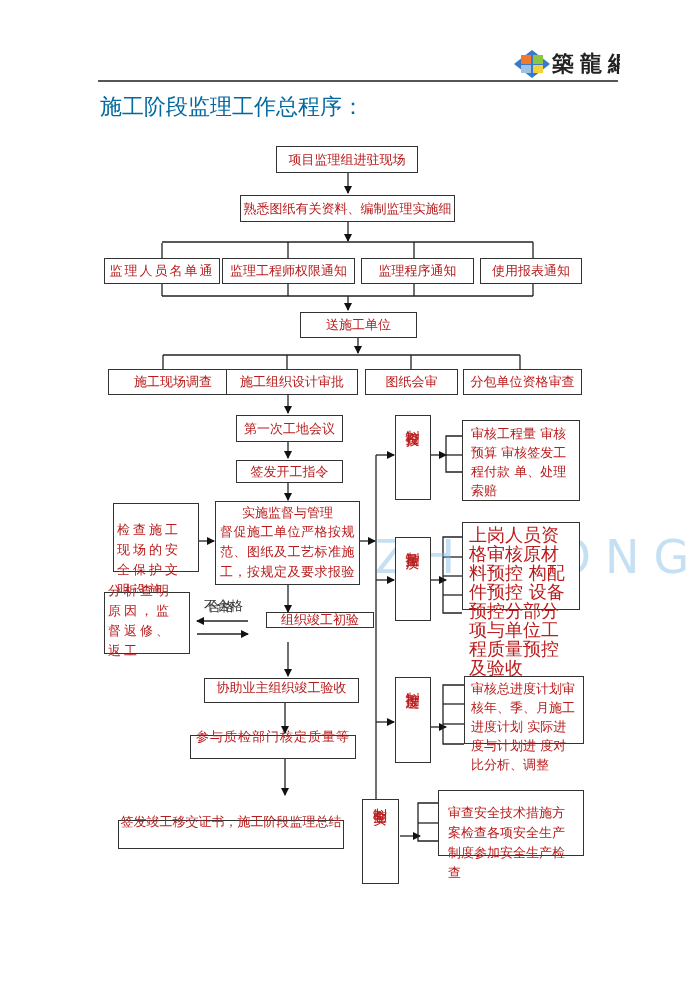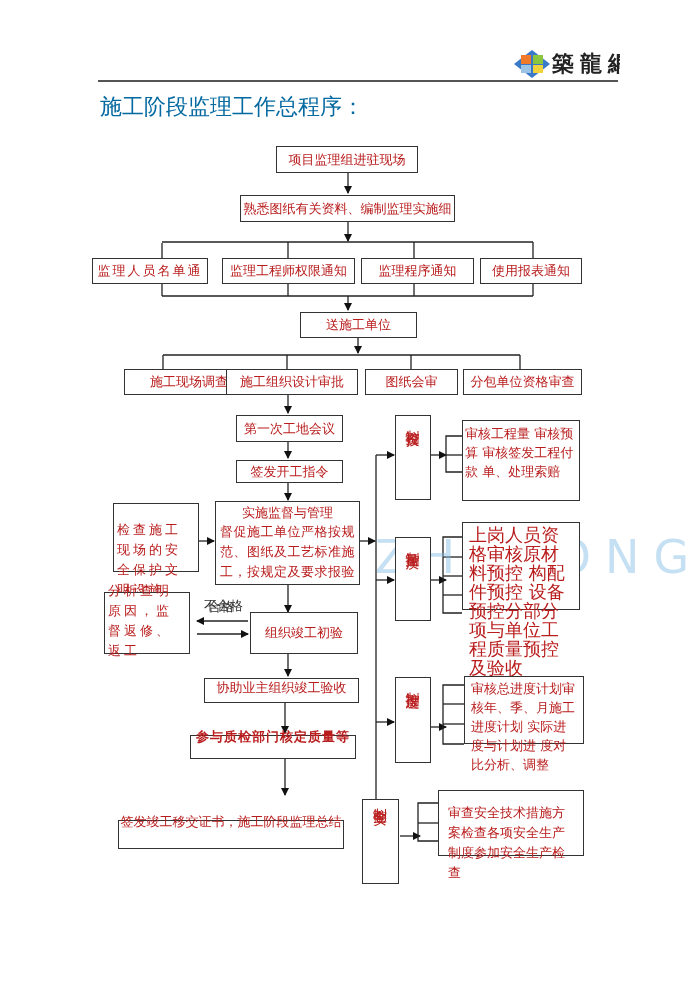--- a/index.html
+++ b/index.html
@@ -112,61 +112,61 @@
     <polyline points="438,803 418,803 418,841 438,841"></polyline>
     <line x1="418" y1="823" x2="438" y2="823"></line>
   </g>
 </svg>
 
 <div class="watermark">ZHULONG</div>
 
 <div class="box" style="left:276px;top:146px;width:142px;height:27px;">项目监理组进驻现场</div>
 <div class="box" style="left:240px;top:195px;width:215px;height:27px;">熟悉图纸有关资料、编制监理实施细</div>
 
-<div class="box" style="left:92px;top:258px;width:116px;height:26px;letter-spacing:2px;">监理人员名单通</div>
+<div class="box" style="left:104px;top:258px;width:116px;height:26px;letter-spacing:2px;">监理人员名单通</div>
 <div class="box" style="left:222px;top:258px;width:133px;height:26px;">监理工程师权限通知</div>
 <div class="box" style="left:361px;top:258px;width:113px;height:26px;">监理程序通知</div>
 <div class="box" style="left:480px;top:258px;width:102px;height:26px;">使用报表通知</div>
 
 <div class="box" style="left:300px;top:312px;width:117px;height:26px;">送施工单位</div>
 
-<div class="box" style="left:108px;top:369px;width:130px;height:26px;margin-left:16px;">施工现场调查</div>
+<div class="box" style="left:108px;top:369px;width:130px;height:26px;">施工现场调查</div>
 <div class="box" style="left:226px;top:369px;width:132px;height:26px;">施工组织设计审批</div>
 <div class="box" style="left:365px;top:369px;width:93px;height:26px;">图纸会审</div>
 <div class="box" style="left:463px;top:369px;width:119px;height:26px;">分包单位资格审查</div>
 
 <div class="box" style="left:236px;top:415px;width:107px;height:27px;">第一次工地会议</div>
 <div class="box" style="left:236px;top:460px;width:107px;height:23px;">签发开工指令</div>
 
 <div class="box multiline" style="left:215px;top:501px;width:145px;height:84px;flex-direction:column;padding:2px 4px;">
   <div style="line-height:18px;">实施监督与管理</div>
   <div style="line-height:20px;letter-spacing:0.5px;">督促施工单位严格按规范、图纸及工艺标准施工，按规定及要求报验</div>
 </div>
 
 <div class="box left-text" style="left:113px;top:503px;width:86px;height:69px;padding:16px 3px;line-height:20px;letter-spacing:3px;font-size:13px;">检查施工现场的安全保护文明设施</div>
 
 <div class="box left-text" style="left:104px;top:592px;width:86px;height:62px;padding:0 3px;line-height:20px;letter-spacing:3px;font-size:13px;overflow:visible;">
   <span style="position:relative;top:-12px;">分析查明原因，监督返修、返工</span>
 </div>
 <div class="lbl" style="left:204px;top:597px;">不合格</div>
 <div class="lbl" style="left:208px;top:598px;">合格</div>
 
-<div class="box" style="left:250px;top:612px;width:108px;height:42px;">组织竣工初验</div>
+<div class="box" style="left:266px;top:612px;width:108px;height:16px;">组织竣工初验</div>
 <div class="box" style="left:204px;top:678px;width:155px;height:25px;align-items:flex-start;">协助业主组织竣工验收</div>
-<div class="box" style="left:190px;top:735px;width:166px;height:24px;overflow:visible;align-items:flex-start;font-weight:bold;">
+<div class="box" style="left:190px;top:735px;width:166px;height:24px;overflow:visible;align-items:flex-start;">
   <span style="position:relative;top:-8px;letter-spacing:1px;">参与质检部门核定质量等</span>
 </div>
 <div class="box" style="left:118px;top:796px;width:226px;height:29px;overflow:visible;align-items:flex-start;margin-top:24px;">
   <span style="position:relative;top:-8px;">签发竣工移交证书，施工阶段监理总结</span>
 </div>
 
 <div class="box vert" style="left:395px;top:415px;width:36px;height:85px;">
   <span class="vtext">投资控制</span>
 </div>
-<div class="box left-text multiline" style="left:462px;top:420px;width:118px;height:81px;padding:3px 2px;font-size:13px;line-height:19px;">审核工程量 审核预算 审核签发工程付款 单、处理索赔</div>
+<div class="box left-text multiline" style="left:462px;top:420px;width:118px;height:81px;padding:3px 8px;font-size:13px;line-height:19px;">审核工程量 审核预算 审核签发工程付款 单、处理索赔</div>
 
 <div class="box vert" style="left:395px;top:537px;width:36px;height:84px;">
   <span class="vtext">质量控制</span>
 </div>
 <div class="box left-text multiline" style="left:462px;top:522px;width:118px;height:88px;padding:2px 6px;font-size:18px;line-height:19px;">上岗人员资格审核原材料预控 构配件预控 设备预控分部分项与单位工程质量预控及验收</div>
 
 <div class="box vert" style="left:395px;top:677px;width:36px;height:86px;">
   <span class="vtext">进度控制</span>
 </div>
 <div class="box left-text multiline" style="left:464px;top:676px;width:120px;height:68px;padding:2px 6px;font-size:13px;line-height:19px;height:68px;overflow:visible;">

